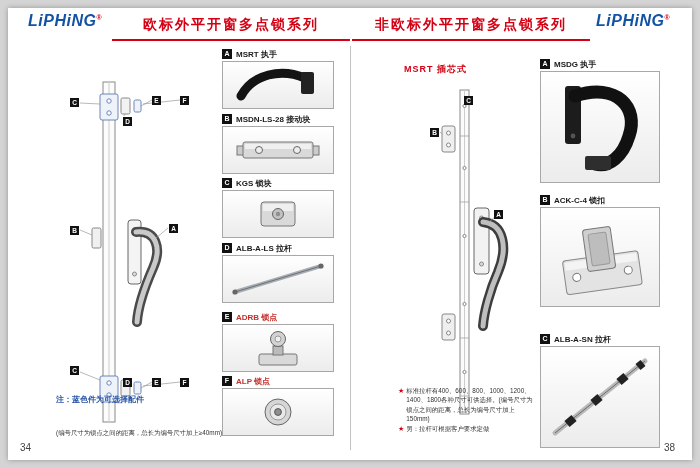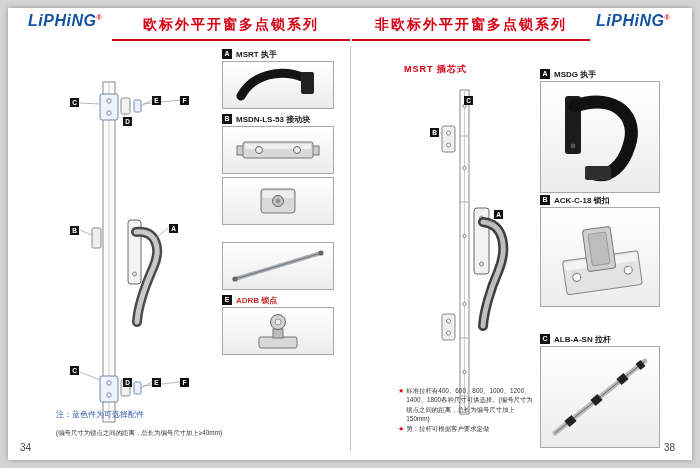--- a/index.html
+++ b/index.html
@@ -25,21 +25,21 @@
   .pn-right{left:664px}
 
   .co{position:absolute;width:9px;height:9px;background:#111;color:#fff;font-size:6.5px;font-weight:bold;
       text-align:center;line-height:9.5px;z-index:3}
 
   .diagram{position:absolute}
   .diagram-left{left:58px;top:60px}
   .diagram-right{left:398px;top:76px}
   .diagram-label{position:absolute;left:404px;top:63px;font-size:9px;font-weight:bold;color:#d40014;letter-spacing:1px}
 
-  .note-blue{position:absolute;left:56px;top:409px;font-size:8px;font-weight:normal;color:#2a56a5}
+  .note-blue{position:absolute;left:56px;top:394px;font-size:8px;font-weight:bold;color:#2a56a5}
   .note-small{position:absolute;left:56px;top:429px;width:170px;font-size:6.4px;color:#333}
 
   .rnote{position:absolute;left:398px;width:140px;font-size:6.4px;color:#333;line-height:1.45;display:flex}
   .rnote-1{top:386px}
   .rnote-2{top:424px}
   .rnote .star{color:#d40014;font-size:7px;margin-right:2px;flex:0 0 auto}
 
   .product{position:absolute;width:112px}
   .product-r{width:120px}
   .plabel{display:flex;align-items:center;height:12px;margin-bottom:1px}
@@ -124,71 +124,92 @@
       <svg width="110" height="46" viewBox="0 0 110 46">
         <path d="M18,34 C30,12 58,6 82,16" fill="none" stroke="#141414" stroke-width="9" stroke-linecap="round"></path>
         <rect x="78" y="10" width="13" height="22" rx="2" fill="#222222"></rect>
       </svg>
     </div>
   </div>
 
   <div class="product" style="left:222px;top:113px">
     <div class="plabel">
       <span class="pletter">B</span>
-      <span class="pname">MSDN-LS-53 接动块</span>
+      <span class="pname">MSDN-LS-28 接动块</span>
     </div>
     <div class="pimg" style="height:48px">
       <svg width="110" height="46" viewBox="0 0 110 46">
         <rect x="14" y="19" width="7" height="9" fill="#cccccc" stroke="#777777"></rect>
         <rect x="89" y="19" width="7" height="9" fill="#cccccc" stroke="#777777"></rect>
         <rect x="20" y="15" width="70" height="16" rx="2" fill="#d9d9d9" stroke="#777777"></rect>
         <rect x="22" y="17" width="66" height="5" fill="#f0f0f0"></rect>
         <circle cx="36" cy="23" r="3.5" fill="#eeeeee" stroke="#666666"></circle>
         <circle cx="74" cy="23" r="3.5" fill="#eeeeee" stroke="#666666"></circle>
       </svg>
     </div>
   </div>
 
   <div class="product" style="left:222px;top:177px">
+    <div class="plabel">
+      <span class="pletter">C</span>
+      <span class="pname">KGS 锁块</span>
+    </div>
     <div class="pimg" style="height:48px">
       <svg width="110" height="46" viewBox="0 0 110 46">
         <rect x="38" y="11" width="34" height="24" rx="3" fill="#d9d9d9" stroke="#777777"></rect>
         <rect x="40" y="13" width="30" height="7" fill="#efefef"></rect>
         <circle cx="55" cy="23" r="5.5" fill="#c2c2c2" stroke="#666666"></circle>
         <circle cx="55" cy="23" r="2.2" fill="#8f8f8f"></circle>
       </svg>
     </div>
   </div>
 
   <div class="product" style="left:222px;top:242px">
+    <div class="plabel">
+      <span class="pletter">D</span>
+      <span class="pname">ALB-A-LS 拉杆</span>
+    </div>
     <div class="pimg" style="height:48px">
       <svg width="110" height="46" viewBox="0 0 110 46">
         <line x1="12" y1="36" x2="98" y2="10" stroke="#a7adb3" stroke-width="4" stroke-linecap="round"></line>
         <line x1="12" y1="36" x2="98" y2="10" stroke="#6d7379" stroke-width="1"></line>
         <circle cx="12" cy="36" r="2.6" fill="#666666"></circle>
         <circle cx="98" cy="10" r="2.6" fill="#666666"></circle>
       </svg>
     </div>
   </div>
 
-  <div class="product" style="left:222px;top:294px">
+  <div class="product" style="left:222px;top:311px">
     <div class="plabel">
       <span class="pletter">E</span>
       <span class="pname pname-red">ADRB 锁点</span>
     </div>
     <div class="pimg" style="height:48px">
       <svg width="110" height="46" viewBox="0 0 110 46">
         <rect x="36" y="29" width="38" height="11" rx="2" fill="#d9d9d9" stroke="#777777"></rect>
         <rect x="50" y="21" width="10" height="9" fill="#bbbbbb" stroke="#777777"></rect>
         <circle cx="55" cy="14" r="7.5" fill="#d2d2d2" stroke="#666666"></circle>
         <circle cx="55" cy="14" r="3" fill="#efefef" stroke="#999999"></circle>
       </svg>
     </div>
   </div>
 
+  <div class="product" style="left:222px;top:375px">
+    <div class="plabel">
+      <span class="pletter">F</span>
+      <span class="pname pname-red">ALP 锁点</span>
+    </div>
+    <div class="pimg" style="height:48px">
+      <svg width="110" height="46" viewBox="0 0 110 46">
+        <circle cx="55" cy="23" r="13" fill="#d6d6d6" stroke="#666666"></circle>
+        <circle cx="55" cy="23" r="8" fill="#e9e9e9" stroke="#999999"></circle>
+        <circle cx="55" cy="23" r="3.4" fill="#8f8f8f" stroke="#555555"></circle>
+      </svg>
+    </div>
+  </div>
 
   <div class="pagenum pn-left">34</div>
 
   <div class="diagram-label">MSRT 插芯式</div>
 
   <svg class="diagram diagram-right" width="135" height="350" viewBox="0 0 135 350">
 
     <rect x="62" y="14" width="9" height="324" fill="#fbfbfb" stroke="#8a8a8a"></rect>
     <line x1="66.5" y1="14" x2="66.5" y2="338" stroke="#cccccc"></line>
     <circle cx="66.5" cy="30" r="1.6" fill="#ffffff" stroke="#888888"></circle>
@@ -225,40 +246,40 @@
 
   <div class="rnote rnote-1">
     <span class="star">★</span>
     <span>标准拉杆有400、600、800、1000、1200、1400、1800各种尺寸可供选择。(编号尺寸为锁点之间的距离，总长为编号尺寸加上150mm)</span>
   </div>
   <div class="rnote rnote-2">
     <span class="star">★</span>
     <span>另：拉杆可根据客户要求定做</span>
   </div>
 
-  <div class="product product-r" style="left:540px;top:68px">
+  <div class="product product-r" style="left:540px;top:58px">
     <div class="plabel">
       <span class="pletter">A</span>
       <span class="pname">MSDG 执手</span>
     </div>
     <div class="pimg" style="height:112px">
       <svg width="118" height="110" viewBox="0 0 118 110">
         <rect x="24" y="14" width="16" height="58" rx="3" fill="#1c1c1c"></rect>
         <circle cx="32" cy="22" r="2.4" fill="#555555"></circle>
         <circle cx="32" cy="64" r="2.4" fill="#555555"></circle>
         <path d="M34,24 C76,10 98,36 88,64 C82,84 68,96 54,92" fill="none" stroke="#111111" stroke-width="13" stroke-linecap="round"></path>
         <rect x="44" y="84" width="26" height="14" rx="2" fill="#2e2e2e"></rect>
       </svg>
     </div>
   </div>
 
   <div class="product product-r" style="left:540px;top:194px">
     <div class="plabel">
       <span class="pletter">B</span>
-      <span class="pname">ACK-C-18 锁扣</span>
+      <span class="pname">ACK-C-4 锁扣</span>
     </div>
     <div class="pimg" style="height:100px">
       <svg width="118" height="98" viewBox="0 0 118 98">
         <g transform="rotate(-8 59 55)">
           <rect x="22" y="48" width="76" height="34" rx="3" fill="#e3e3e3" stroke="#888888"></rect>
           <rect x="24" y="50" width="72" height="8" fill="#f4f4f4"></rect>
           <circle cx="34" cy="66" r="4" fill="#ffffff" stroke="#777777"></circle>
           <circle cx="86" cy="66" r="4" fill="#ffffff" stroke="#777777"></circle>
           <rect x="46" y="20" width="28" height="42" rx="3" fill="#cfcfcf" stroke="#777777"></rect>
           <rect x="51" y="25" width="18" height="32" rx="2" fill="#bdbdbd" stroke="#999999"></rect>

